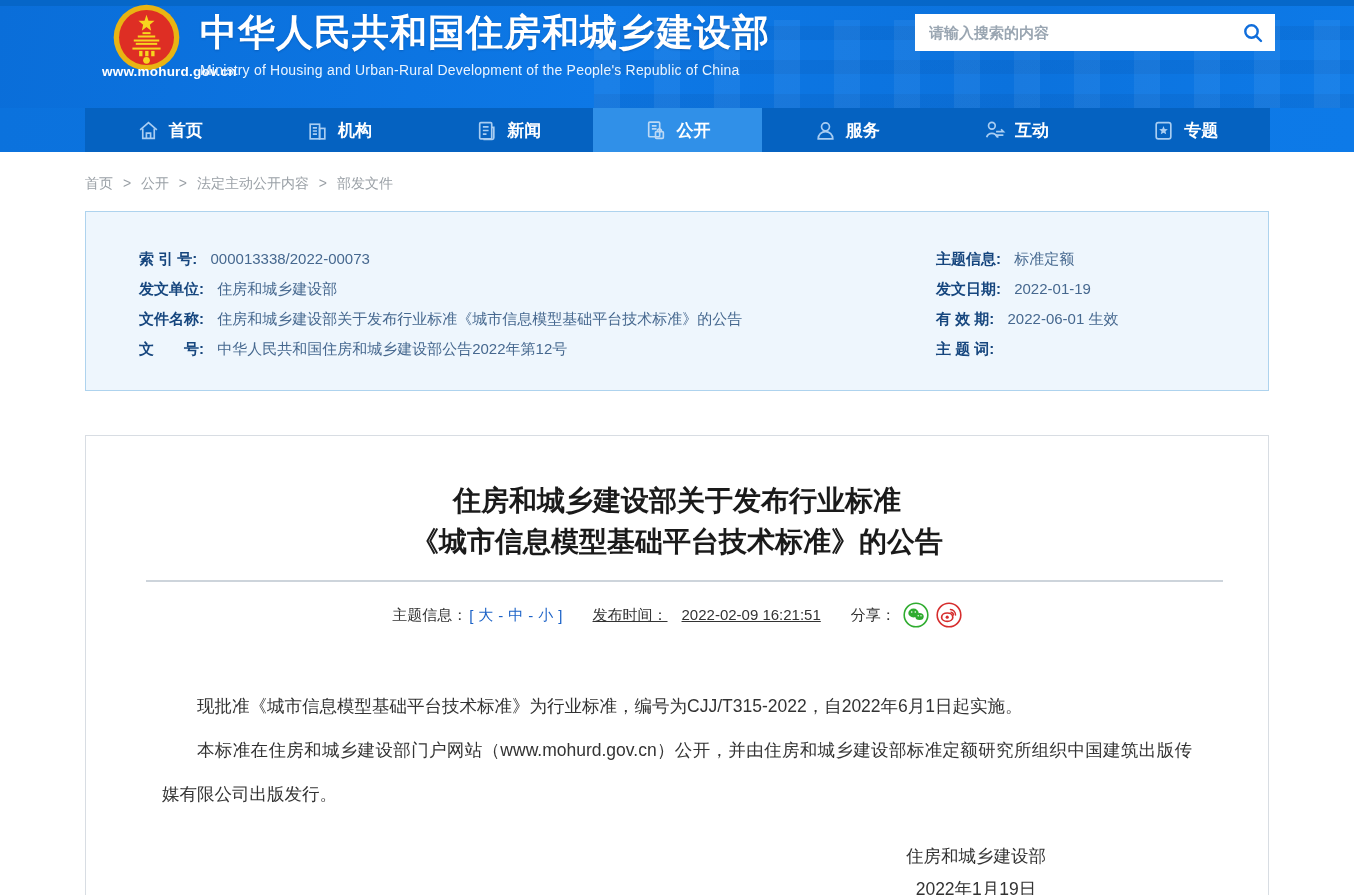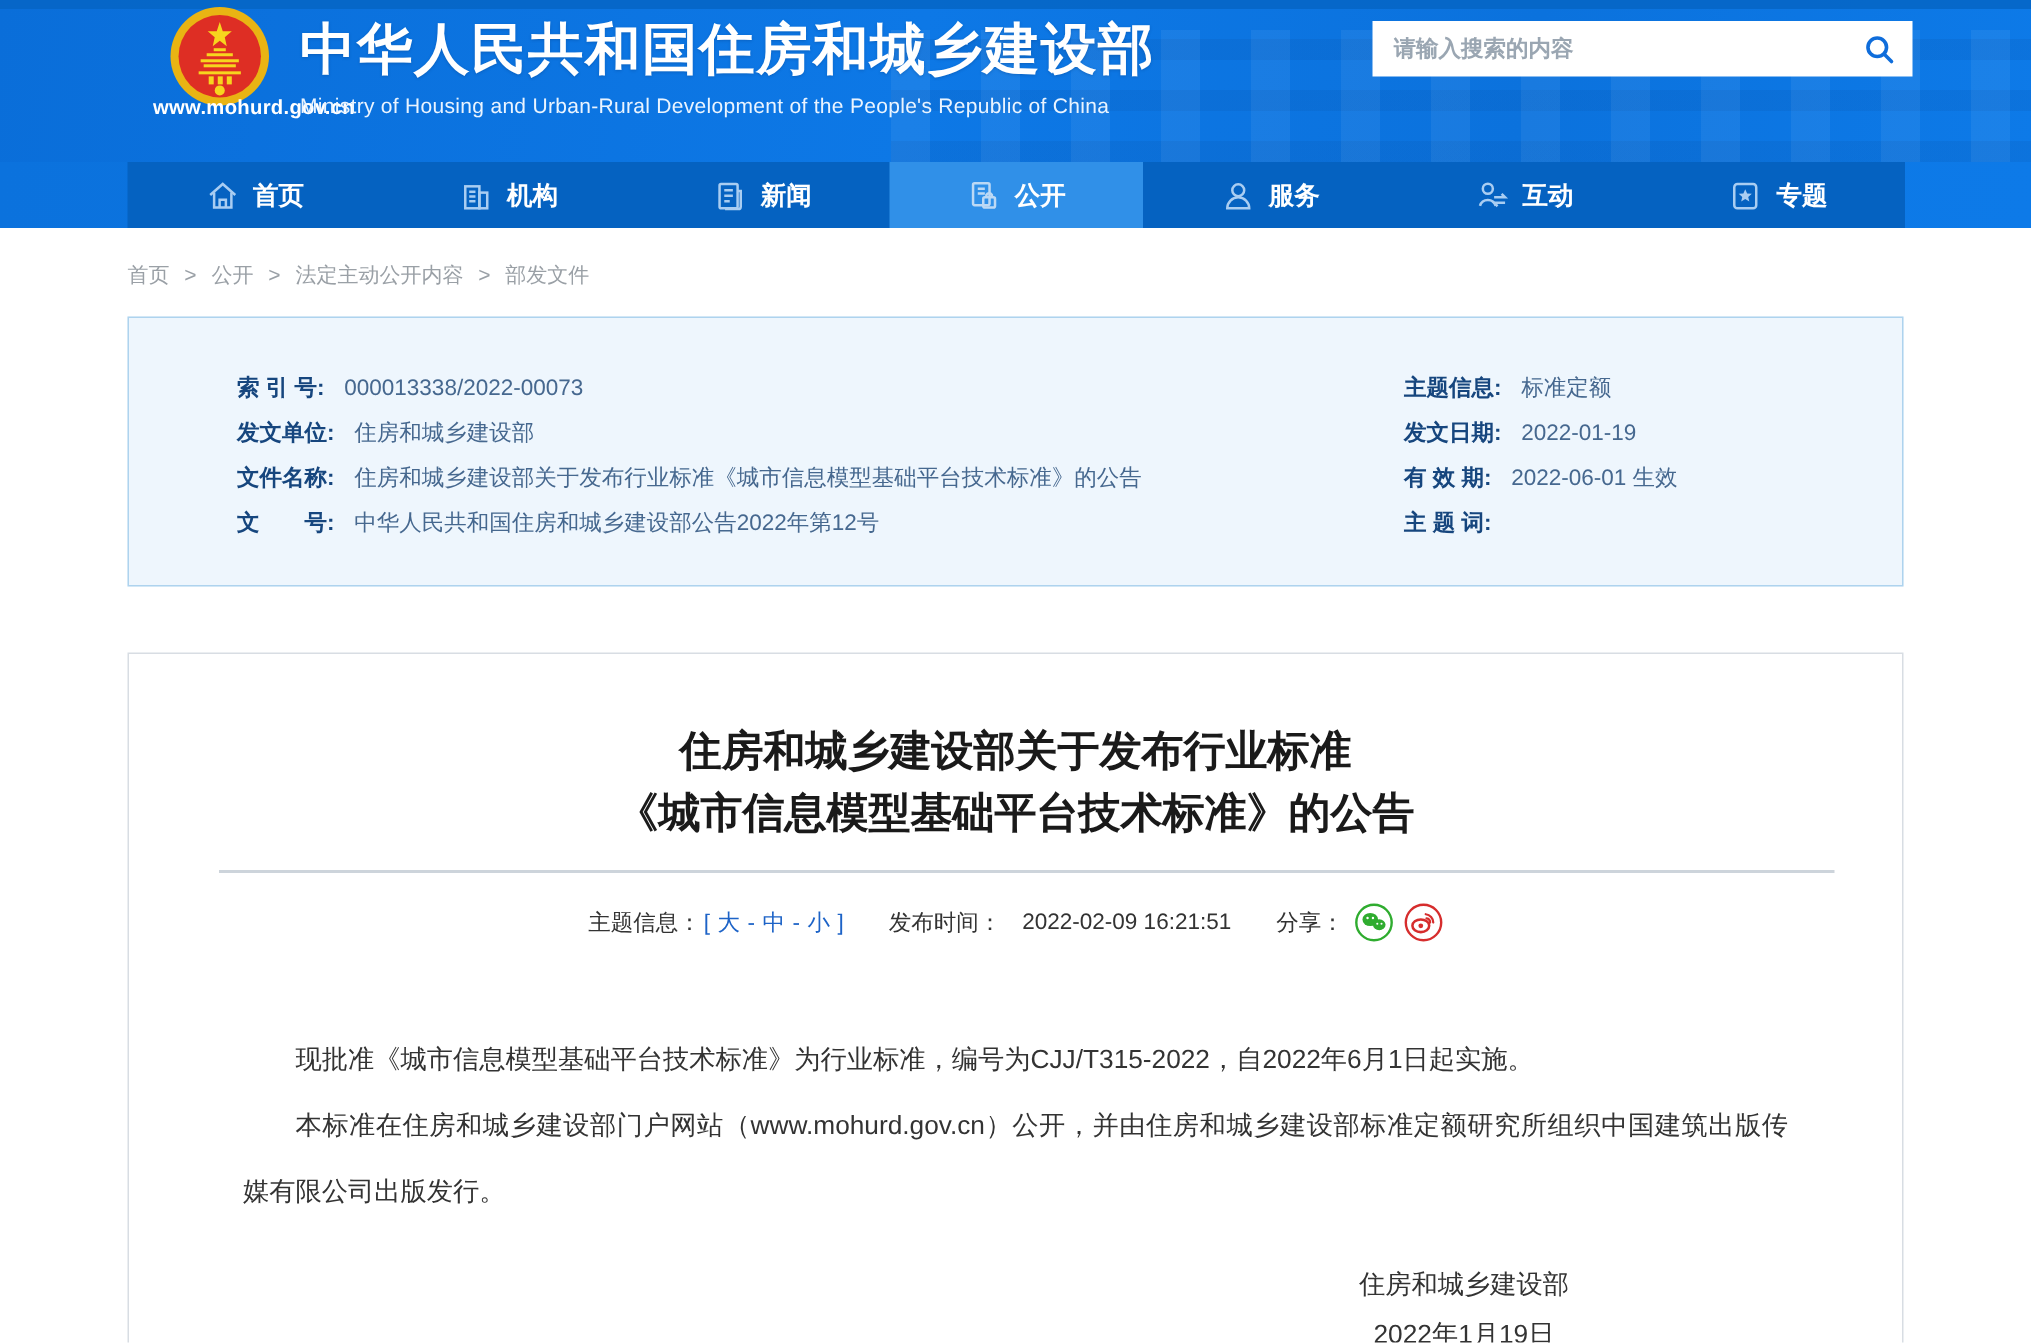--- a/index.html
+++ b/index.html
@@ -48,38 +48,38 @@
   .nav-item svg { display: block; }
 
   
   .breadcrumb { margin: 0 85px; padding: 23px 0 18px; font-size: 14px; color: #9aa0a6; }
   .breadcrumb span { margin-right: 6px; }
   .breadcrumb .crumb { cursor: pointer; }
 
   
   .meta-box { margin: 0 85px; background: #eef6fd; border: 1px solid #aed3ee;
     display: flex; padding: 32px 0 26px; }
-  .meta-left { flex: 1; padding-left: 72px; }
+  .meta-left { flex: 1; padding-left: 53px; }
   .meta-right { width: 332px; padding-right: 20px; }
   .meta-row { line-height: 30px; font-size: 15px; white-space: nowrap; }
   .meta-label { color: #16467e; font-weight: bold; margin-right: 9px; }
   .meta-value { color: #46688f; }
 
   
   .card { margin: 44px 85px 0; border: 1px solid #d8dde3; background: #fff;
     padding: 44px 0 40px; min-height: 500px; }
   .article-title { text-align: center; font-size: 28px; font-weight: bold; color: #1a1a1a;
     line-height: 41px; }
   .divider { height: 2px; background: #cdd4db; margin: 18px 45px 0 60px; }
   .info-row { margin-top: 20px; display: flex; justify-content: center; align-items: center;
     gap: 30px; font-size: 15px; color: #333; }
   .font-sel { display: flex; align-items: center; gap: 2px; }
   .font-sel .blue { color: #1d63c7; cursor: pointer; padding: 0 3px; }
   .font-sel .brk { color: #1d63c7; }
-  .pub-time { display: flex; gap: 14px; }
+  .pub-time { display: flex; gap: 14px; text-decoration: underline; }
   .share { display: flex; align-items: center; gap: 7px; }
   .share-ic { width: 26px; height: 26px; cursor: pointer; display: block; }
 
   .body-text { margin: 56px 76px 0; }
   .body-text p { font-size: 17.5px; color: #333; line-height: 44px; text-indent: 2em;
     text-align: justify; }
   .signature { margin-top: 24px; width: 260px; margin-left: 760px; text-align: center; }
   .signature div { font-size: 17.5px; color: #333; line-height: 33px; }
 </style>
 </head>

